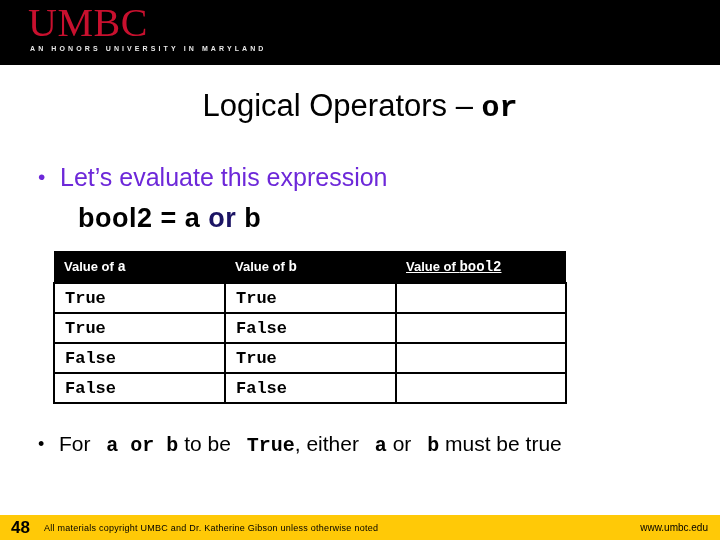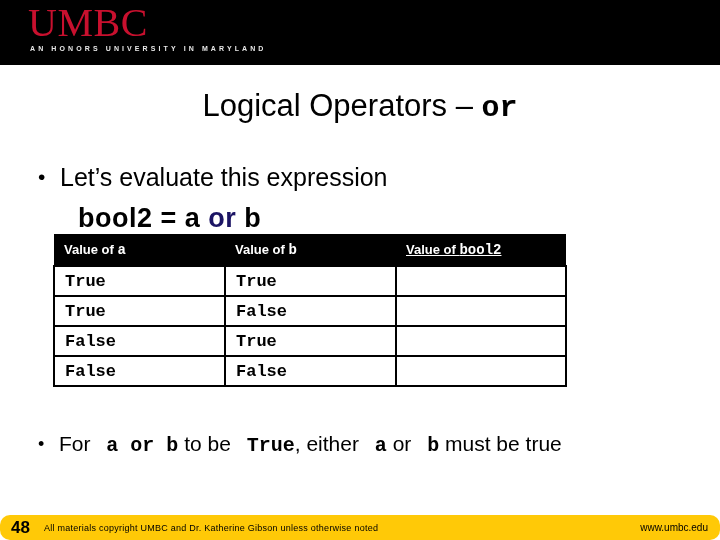--- a/index.html
+++ b/index.html
@@ -72,21 +72,21 @@
     font-weight: bold;
     font-size: 30px;
   }
 
   
   .bullet1 {
     position: absolute;
     left: 38px;
     top: 161px;
     font-size: 25px;
-    color: #000000;
+    color: #6d28d9;
     line-height: 32px;
     white-space: nowrap;
   }
   .bullet1 .dot {
     display: inline-block;
     width: 22px;
     font-size: 21px;
     vertical-align: top;
   }
 
@@ -123,21 +123,21 @@
     font-family: "Liberation Mono", monospace;
     font-weight: bold;
     font-size: 20px;
     margin-left: 10px;
   }
 
   
   .tt {
     position: absolute;
     left: 53px;
-    top: 234px;
+    top: 251px;
     width: 482px;
     border-collapse: collapse;
     table-layout: fixed;
   }
   .tt th {
     background: #000000;
     color: #ffffff;
     font-size: 13px;
     font-weight: bold;
     text-align: left;
@@ -167,21 +167,20 @@
   .col-r { width: 160px; text-decoration: underline; }
 
   
   .footer {
     position: absolute;
     left: 0;
     top: 515px;
     width: 720px;
     height: 25px;
     background: #ffc907;
-    border-radius: 10px;
   }
   .footer-page {
     position: absolute;
     left: 11px;
     top: 3px;
     font-size: 17px;
     font-weight: bold;
     color: #000000;
     line-height: 20px;
   }

